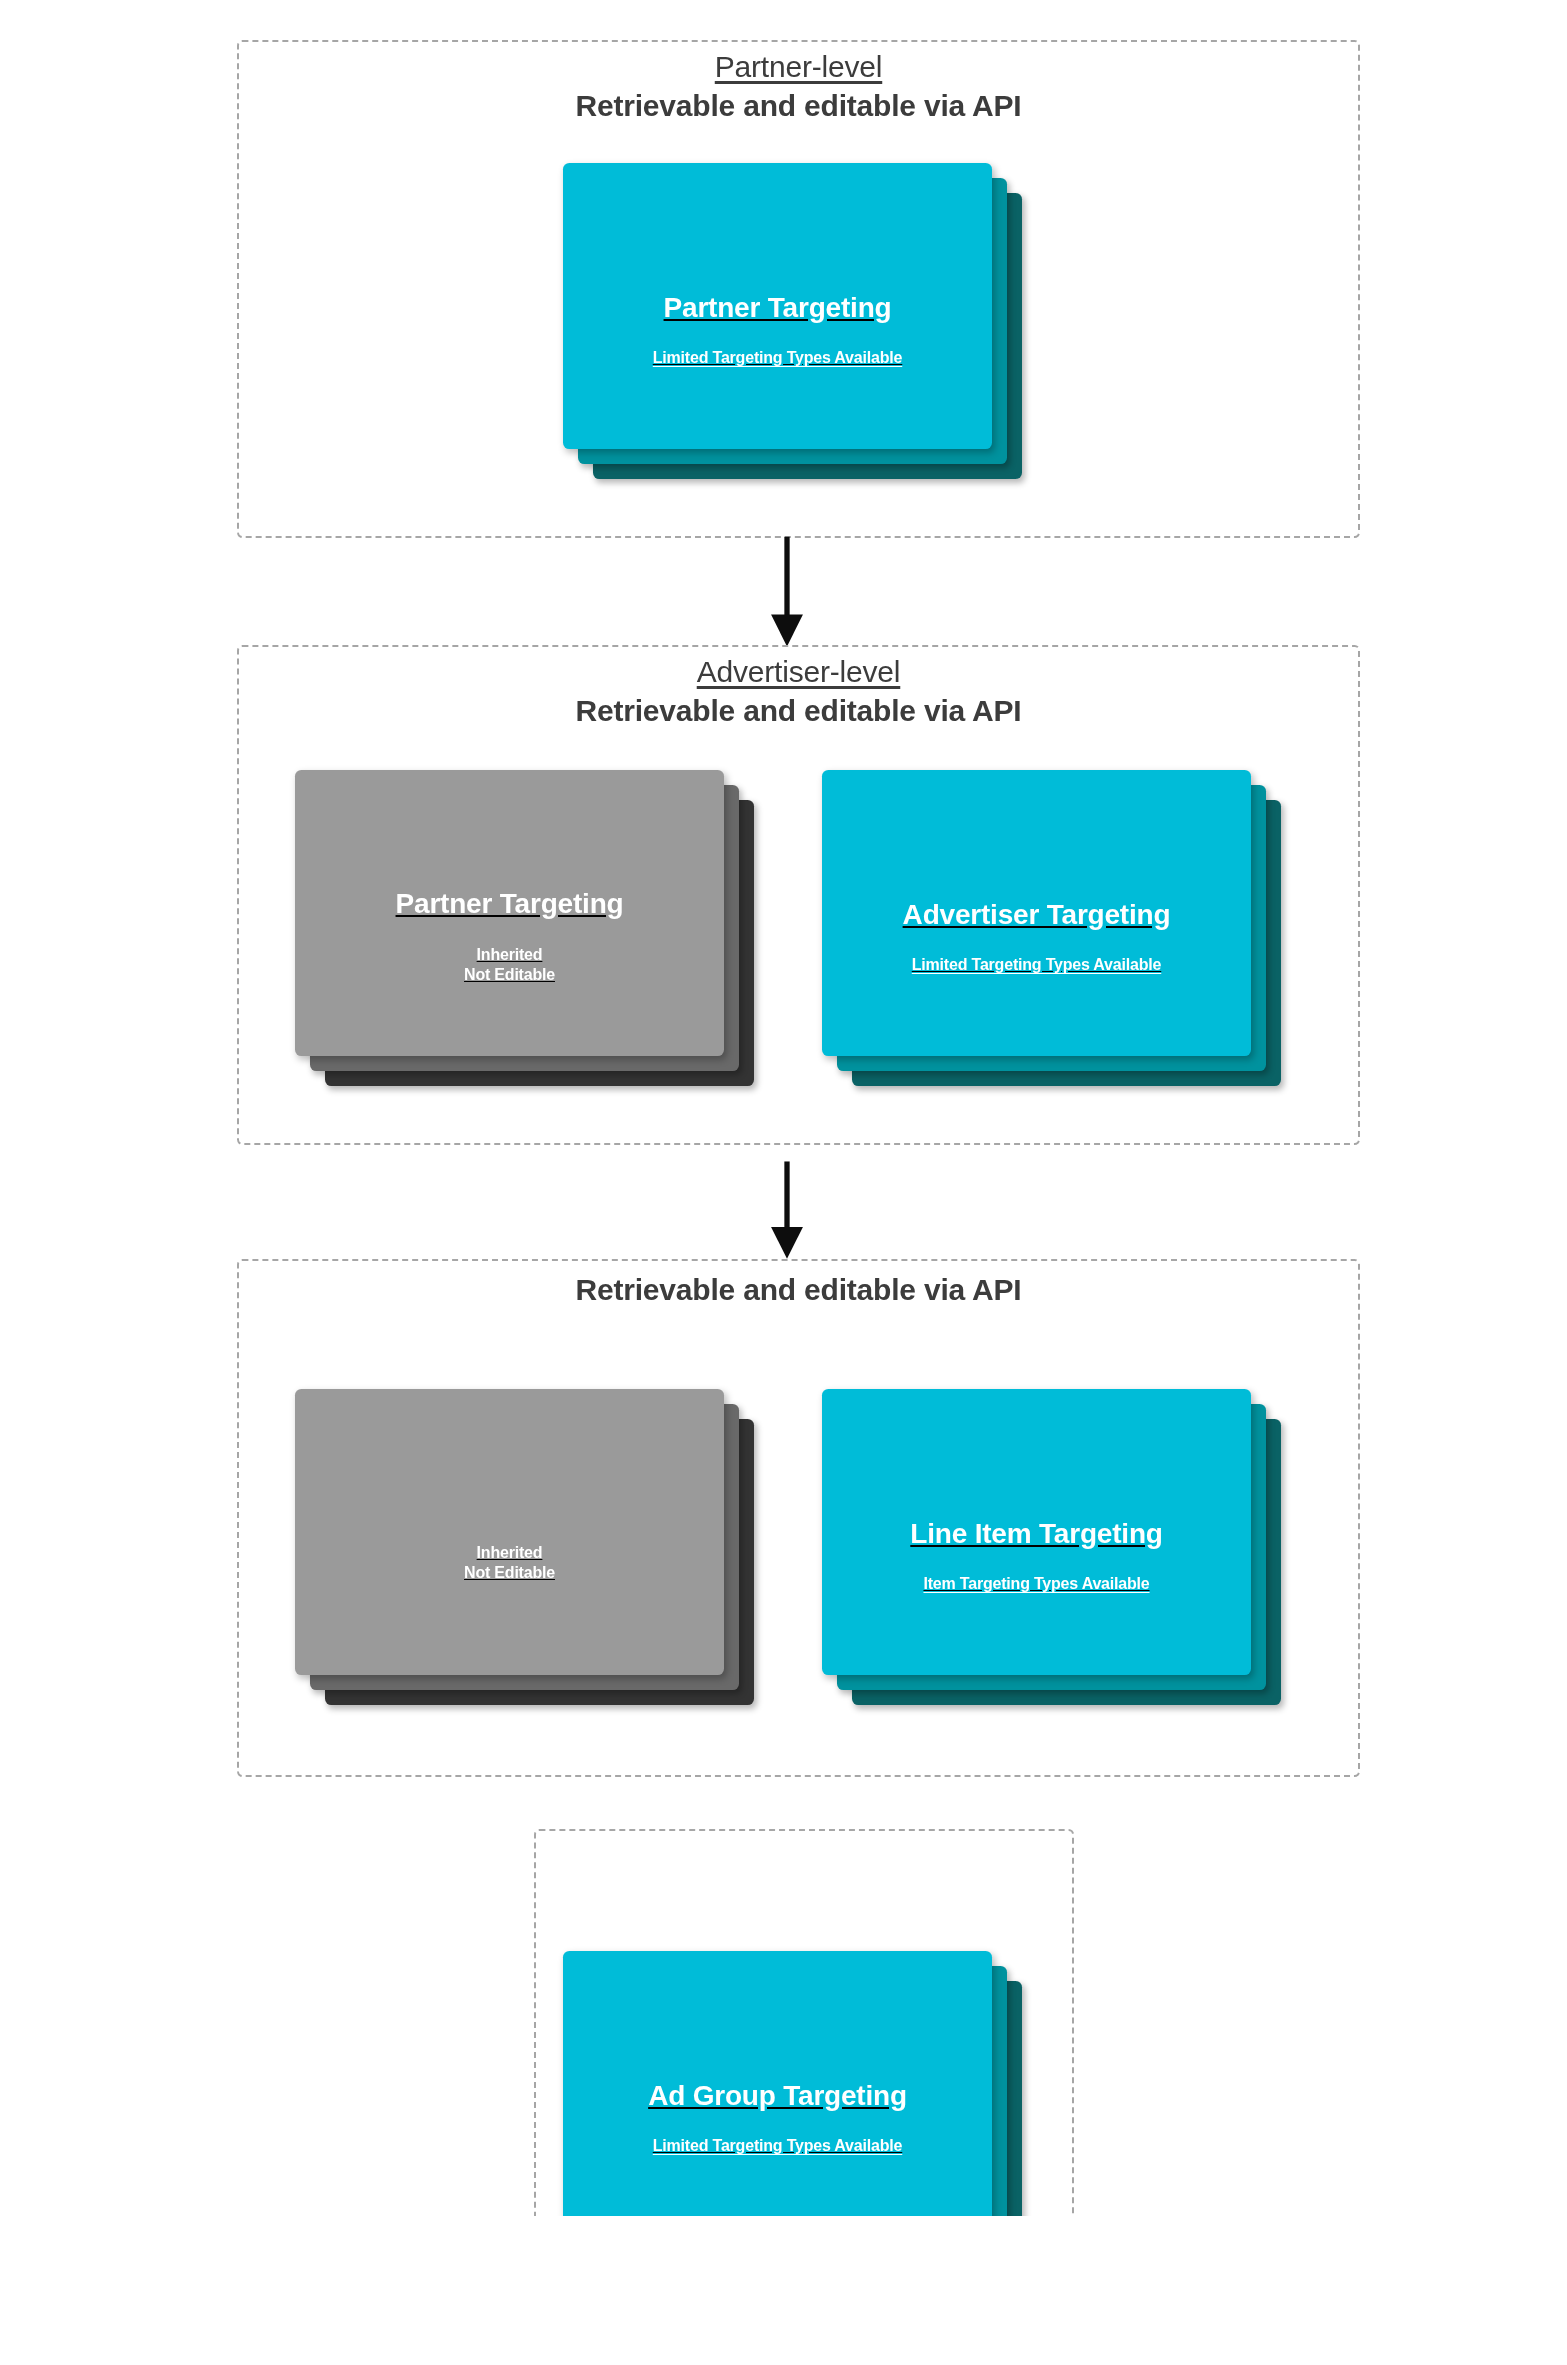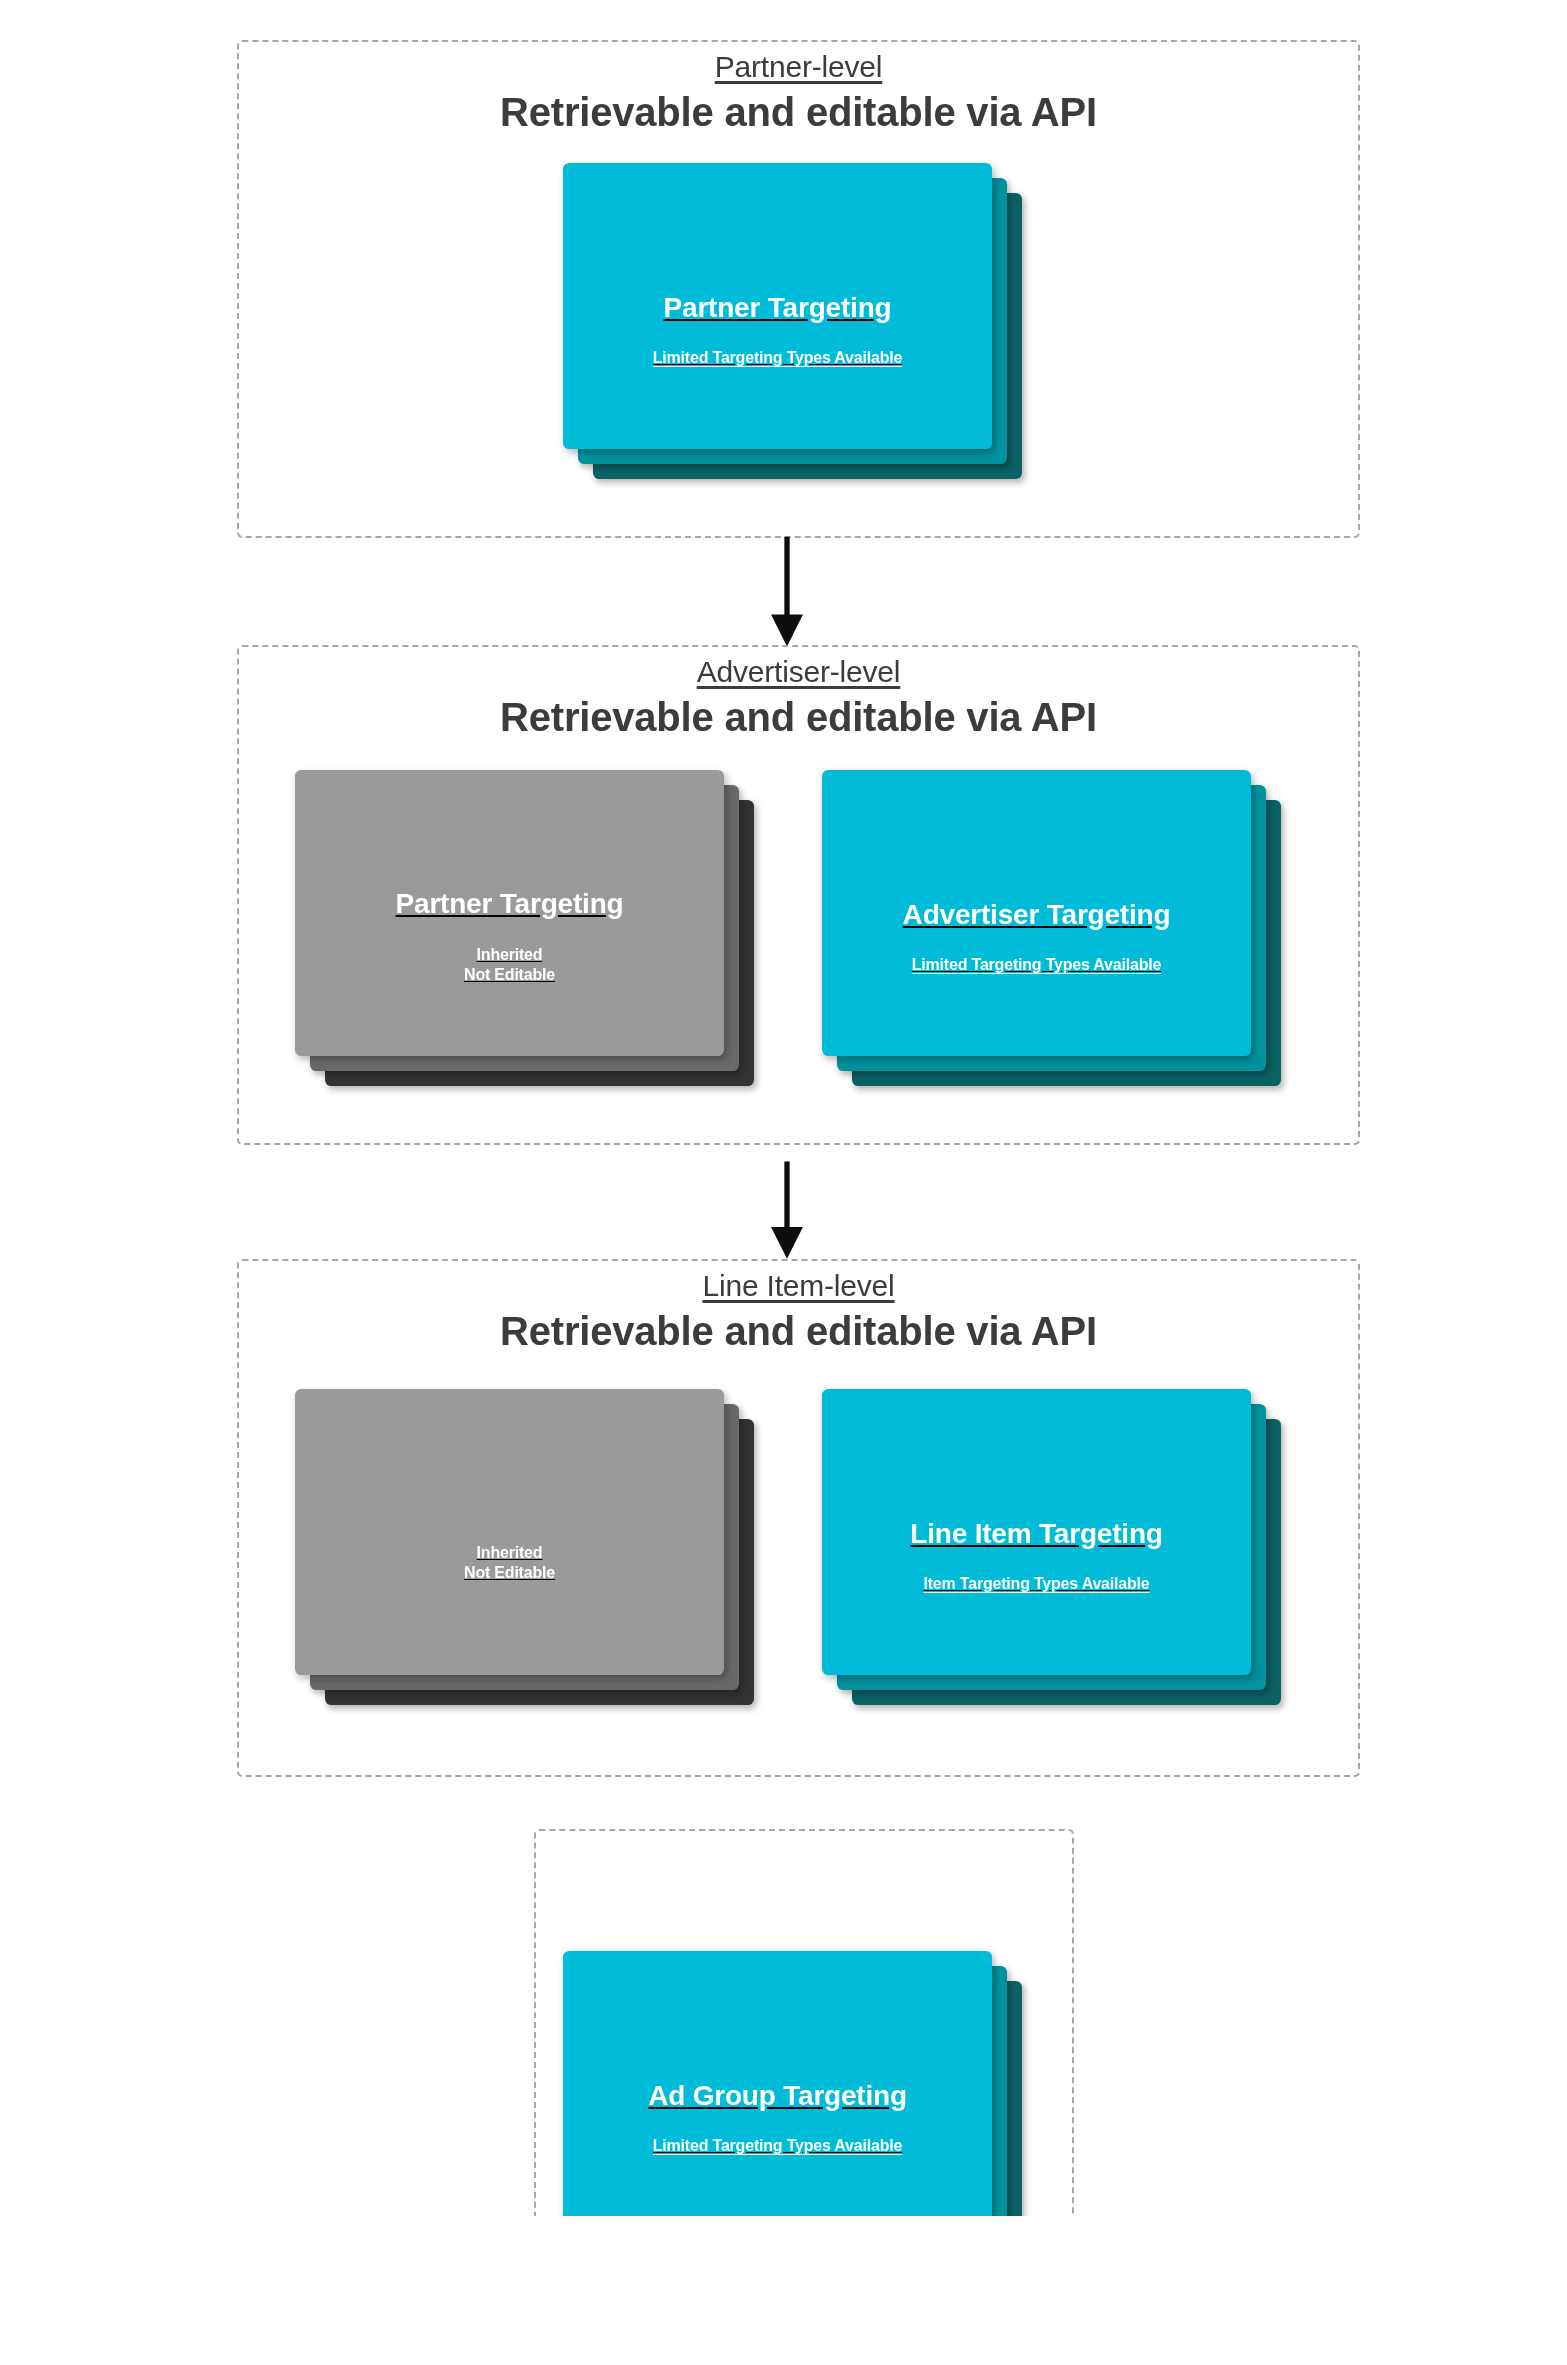--- a/index.html
+++ b/index.html
@@ -45,21 +45,21 @@
     font-size: 30px;
     font-weight: 400;
     color: #3c3c3c;
     text-decoration: underline;
     text-underline-offset: 3.6px;
     line-height: 1.18;
     letter-spacing: -0.2px;
   }
   .level-sub {
     display: block;
-    font-size: 40px;
+    font-size: 30px;
     font-weight: bold;
     color: #3c3c3c;
     line-height: 1.22;
     margin-top: 3.6px;
     letter-spacing: -0.2px;
   }
   .level-sub.alert {
     color: #ff1a00;
   }
 
@@ -190,21 +190,20 @@
   </div>
 
   <svg class="arrow" style="left:764px; top:1161px;" width="46" height="100" viewBox="0 0 52 112">
     <line x1="26" y1="0" x2="26" y2="82" stroke="#0d0d0d" stroke-width="6"></line>
     <polygon points="26,110 8,74 44,74" fill="#0d0d0d"></polygon>
   </svg>
 
   <div class="level-box" style="left:237px; top:1259px; width:1123px; height:518px;"></div>
 
   <div class="level-heading" style="left:237px; top:1268px; width:1123px;">
-    <span class="level-title">Line Item-level</span>
     <span class="level-sub">Retrievable and editable via API</span>
   </div>
 
   <div class="card-stack gray" style="left:295px; top:1389px;">
     <div class="card-layer back2"></div>
     <div class="card-layer back1"></div>
     <div class="card-layer front">
       <span class="card-note" style="white-space:pre-line; margin-top:16px;">Inherited
 Not Editable</span>
     </div>

